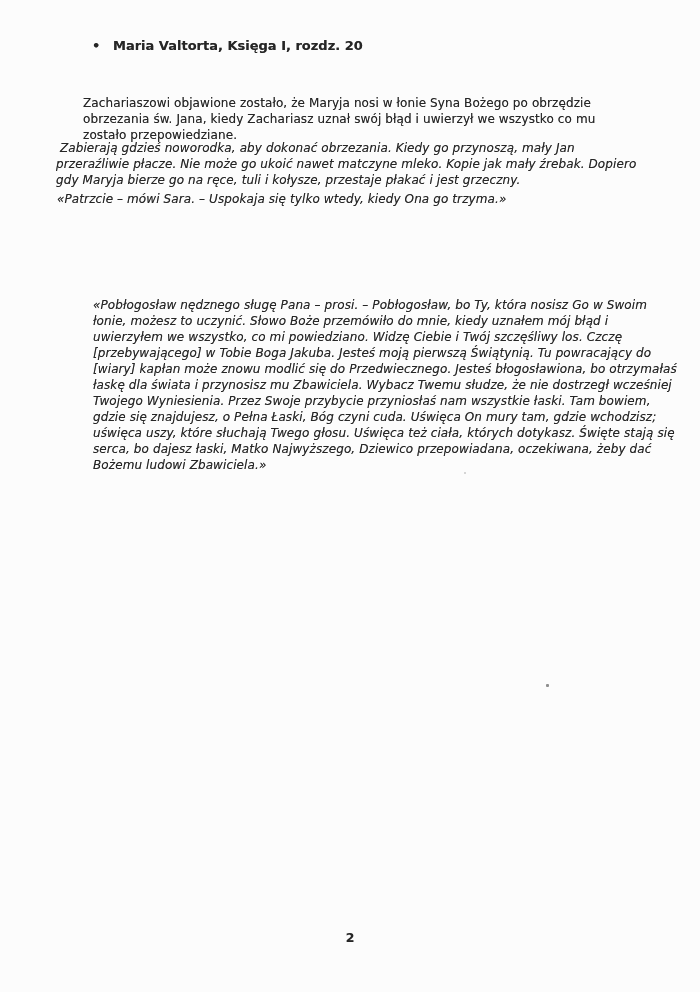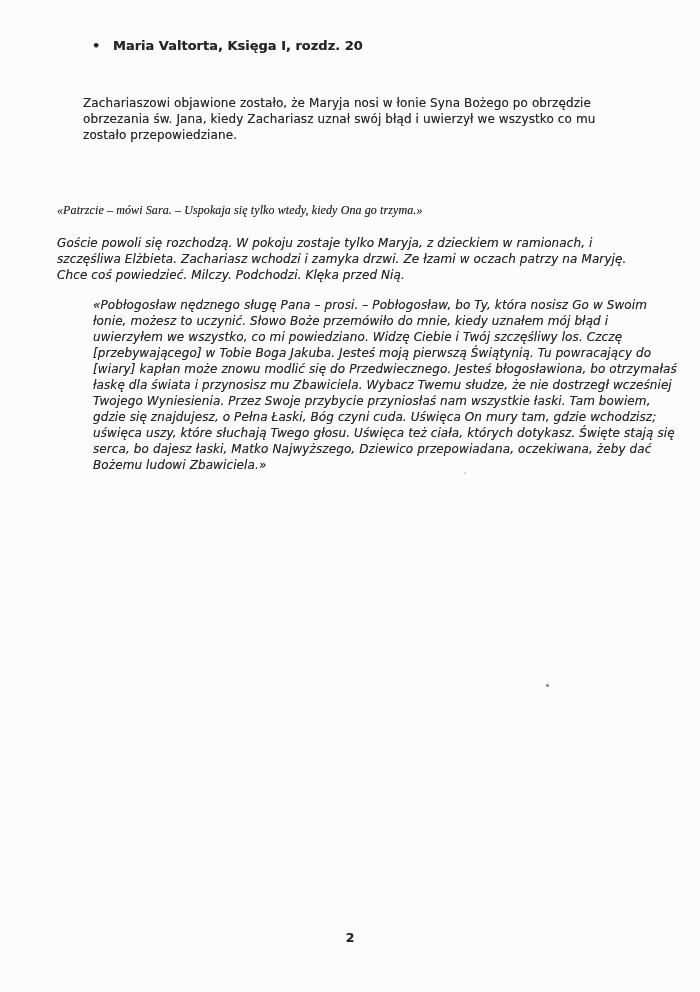--- a/index.html
+++ b/index.html
@@ -41,21 +41,21 @@
     font-size: 12px;
     line-height: 16px;
     white-space: pre;   
     letter-spacing: 0.1px;
   }
   .para.italic {
     font-style: italic;
   }
   .p1 { top: 71px;  left: 83px; margin-top: 24px; }
   .p2 { top: 140px; left: 56px; }
-  .p3 { top: 202px; left: 57px; font-family: Liberation Serif, serif; }
+  .p3 { top: 191px; left: 57px; }
   .p4 { top: 235px; left: 57px; }
   .p5 { top: 297px; left: 57px; margin-left: 36px; }
   .page-number {
     position: absolute;
     top: 930px;
     left: 0;
     width: 100%;
     text-align: center;
     font-weight: bold;
     font-size: 12.5px;
@@ -84,26 +84,26 @@
 
   <div class="doc-title txt">
     <span class="bullet">•</span>
     <span>Maria Valtorta, Księga I, rozdz. 20</span>
   </div>
 
   <p class="para p1 txt">Zachariaszowi objawione zostało, że Maryja nosi w łonie Syna Bożego po obrzędzie
 obrzezania św. Jana, kiedy Zachariasz uznał swój błąd i uwierzył we wszystko co mu
 zostało przepowiedziane.</p>
 
+  <p class="para p2 italic txt"> Zabierają gdzieś noworodka, aby dokonać obrzezania. Kiedy go przynoszą, mały Jan
+przeraźliwie płacze. Nie może go ukoić nawet matczyne mleko. Kopie jak mały źrebak. Dopiero
+gdy Maryja bierze go na ręce, tuli i kołysze, przestaje płakać i jest grzeczny.</p>
 
   <p class="para p3 italic txt">«Patrzcie – mówi Sara. – Uspokaja się tylko wtedy, kiedy Ona go trzyma.»</p>
 
-  <p class="para p4 italic txt">Goście powoli się rozchodzą. W pokoju zostaje tylko Maryja, z dzieckiem w ramionach, i
-szczęśliwa Elżbieta. Zachariasz wchodzi i zamyka drzwi. Ze łzami w oczach patrzy na Maryję.
-Chce coś powiedzieć. Milczy. Podchodzi. Klęka przed Nią.</p>
 
   <p class="para p5 italic txt">«Pobłogosław nędznego sługę Pana – prosi. – Pobłogosław, bo Ty, która nosisz Go w Swoim
 łonie, możesz to uczynić. Słowo Boże przemówiło do mnie, kiedy uznałem mój błąd i
 uwierzyłem we wszystko, co mi powiedziano. Widzę Ciebie i Twój szczęśliwy los. Czczę
 [przebywającego] w Tobie Boga Jakuba. Jesteś moją pierwszą Świątynią. Tu powracający do
 [wiary] kapłan może znowu modlić się do Przedwiecznego. Jesteś błogosławiona, bo otrzymałaś
 łaskę dla świata i przynosisz mu Zbawiciela. Wybacz Twemu słudze, że nie dostrzegł wcześniej
 Twojego Wyniesienia. Przez Swoje przybycie przyniosłaś nam wszystkie łaski. Tam bowiem,
 gdzie się znajdujesz, o Pełna Łaski, Bóg czyni cuda. Uświęca On mury tam, gdzie wchodzisz;
 uświęca uszy, które słuchają Twego głosu. Uświęca też ciała, których dotykasz. Święte stają się

